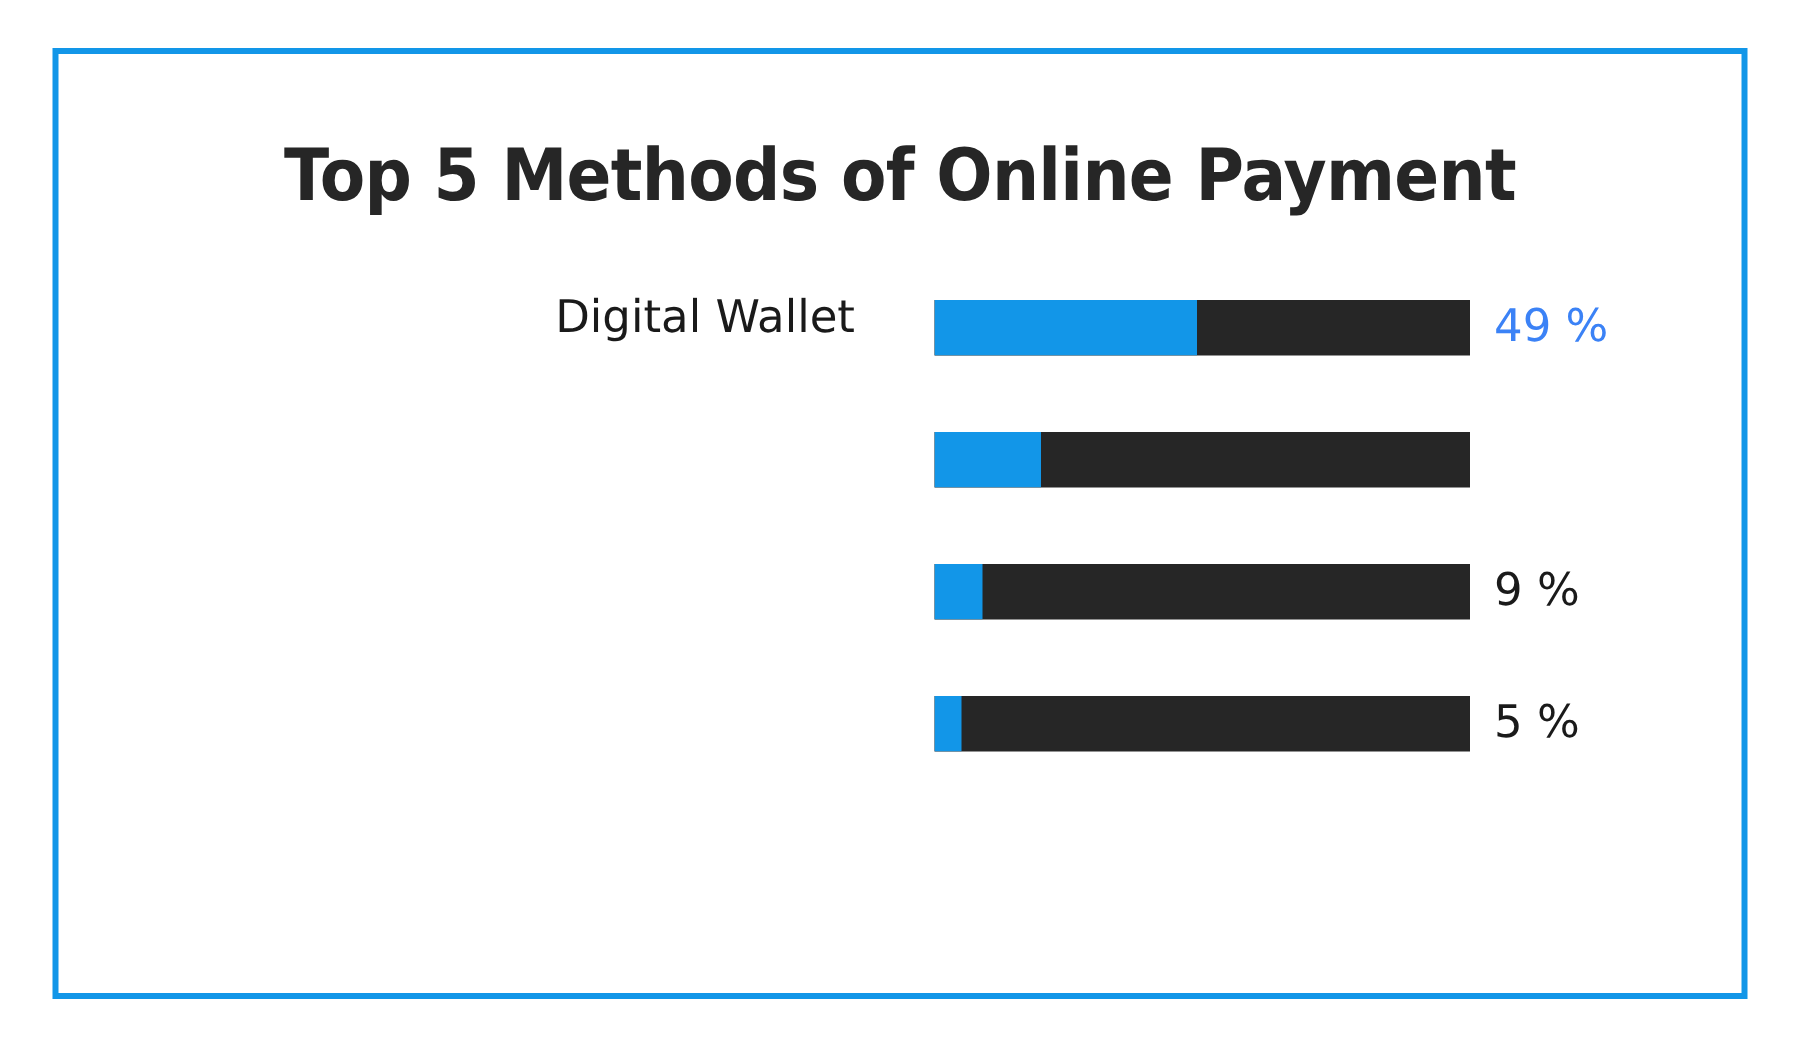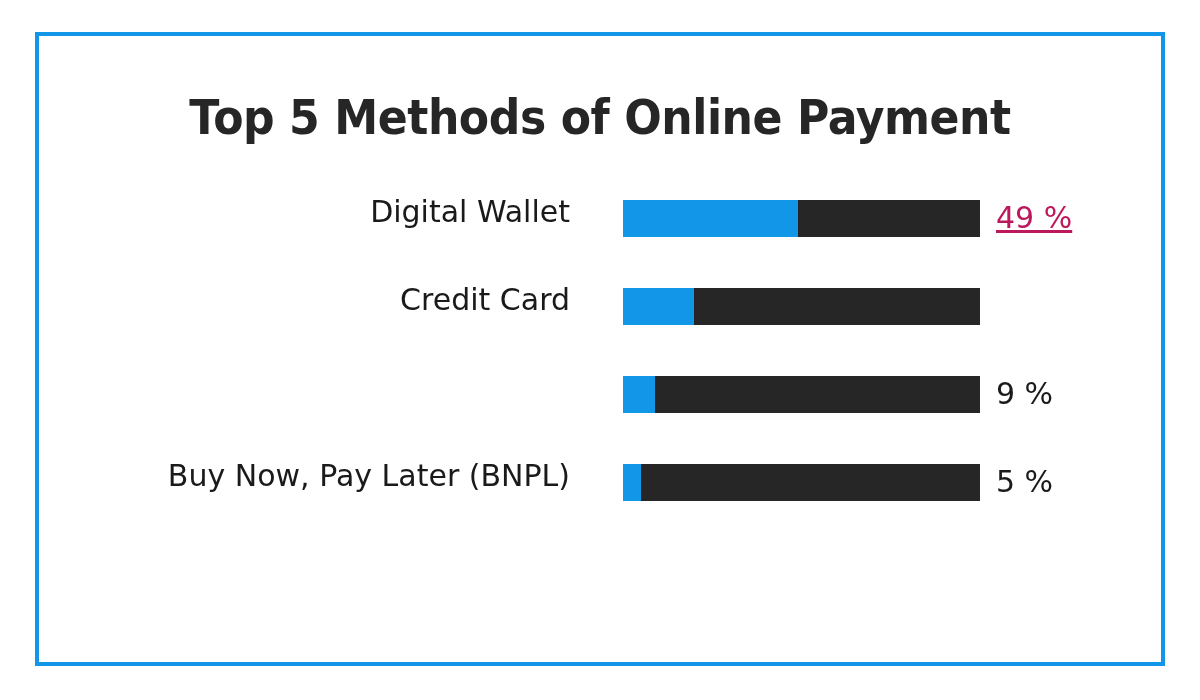--- a/index.html
+++ b/index.html
@@ -114,40 +114,38 @@
 
   <div class="chart-title" style="color: rgb(38, 38, 38);">Top 5 Methods of Online Payment</div>
 
   <div class="rows">
 
     <div class="bar-row">
       <div class="row-label" style="color: rgb(26, 26, 26);">Digital Wallet</div>
       <div class="bar-track" style="background: rgb(38, 38, 38);">
         <div class="bar-fill" style="width: 49%; background: rgb(18, 150, 232);"></div>
       </div>
-      <div class="row-value" style="color: #be185d; text-decoration: underline;">49 %</div>
+      <div class="row-value" style="color: #3b82f6;">49 %</div>
     </div>
 
     <div class="bar-row">
-      <div class="row-label" style="color: rgb(26, 26, 26);">Credit Card</div>
       <div class="bar-track" style="background: rgb(38, 38, 38);">
         <div class="bar-fill" style="width: 20%; background: rgb(18, 150, 232);"></div>
       </div>
     </div>
 
 
     <div class="bar-row">
       <div class="bar-track" style="background: rgb(38, 38, 38);">
         <div class="bar-fill" style="width: 9%; background: rgb(18, 150, 232);"></div>
       </div>
       <div class="row-value" style="color: rgb(26, 26, 26);">9 %</div>
     </div>
 
     <div class="bar-row">
-      <div class="row-label" style="color: rgb(26, 26, 26);">Buy Now, Pay Later (BNPL)</div>
       <div class="bar-track" style="background: rgb(38, 38, 38);">
         <div class="bar-fill" style="width: 5%; background: rgb(18, 150, 232);"></div>
       </div>
       <div class="row-value" style="color: rgb(26, 26, 26);">5 %</div>
     </div>
 
   </div>
 </div>
 
 </body></html>

